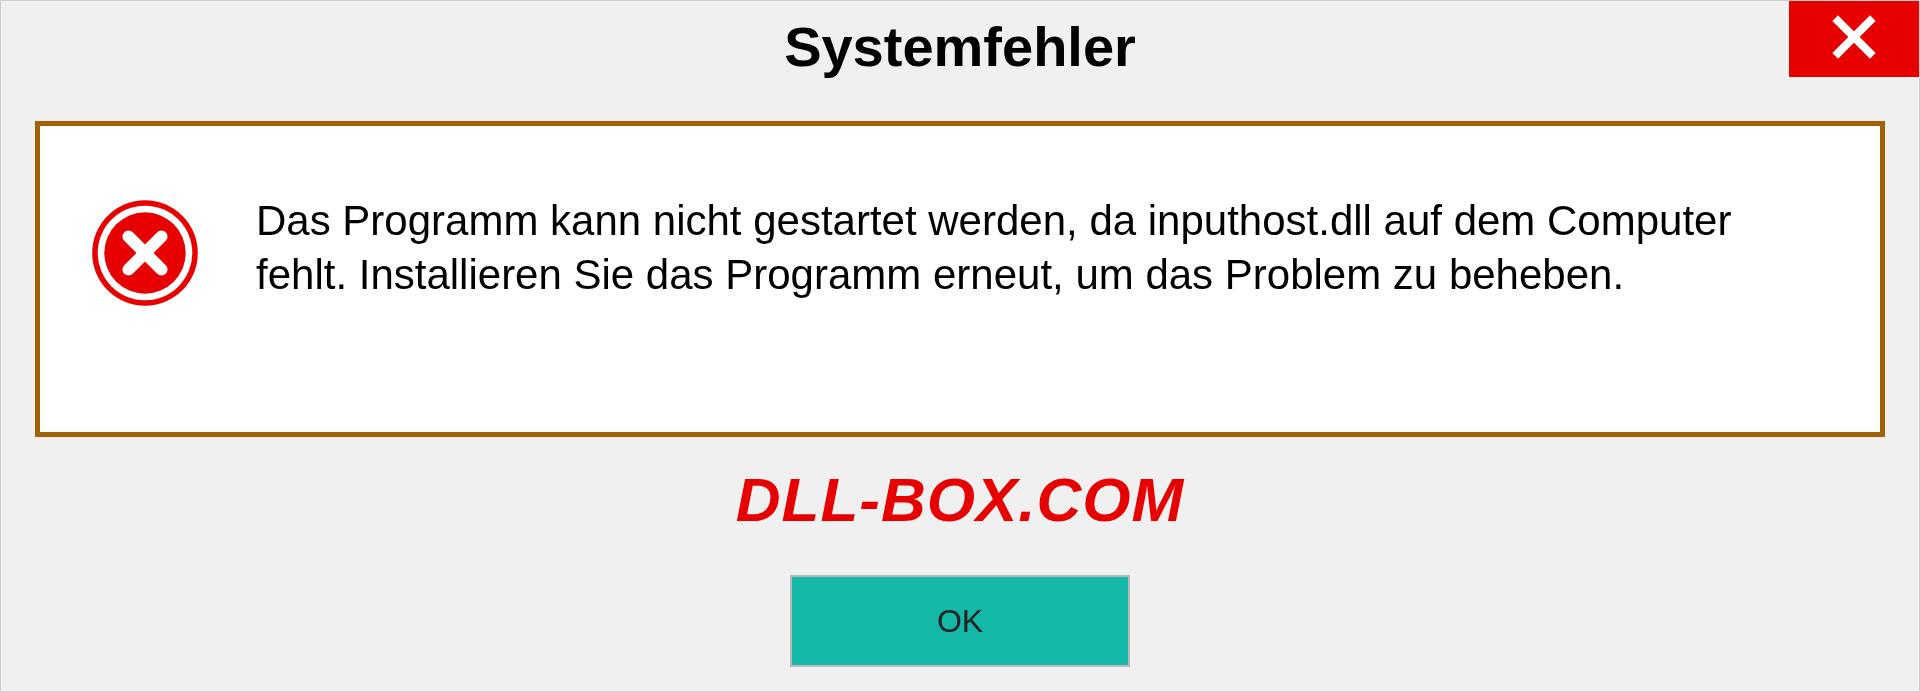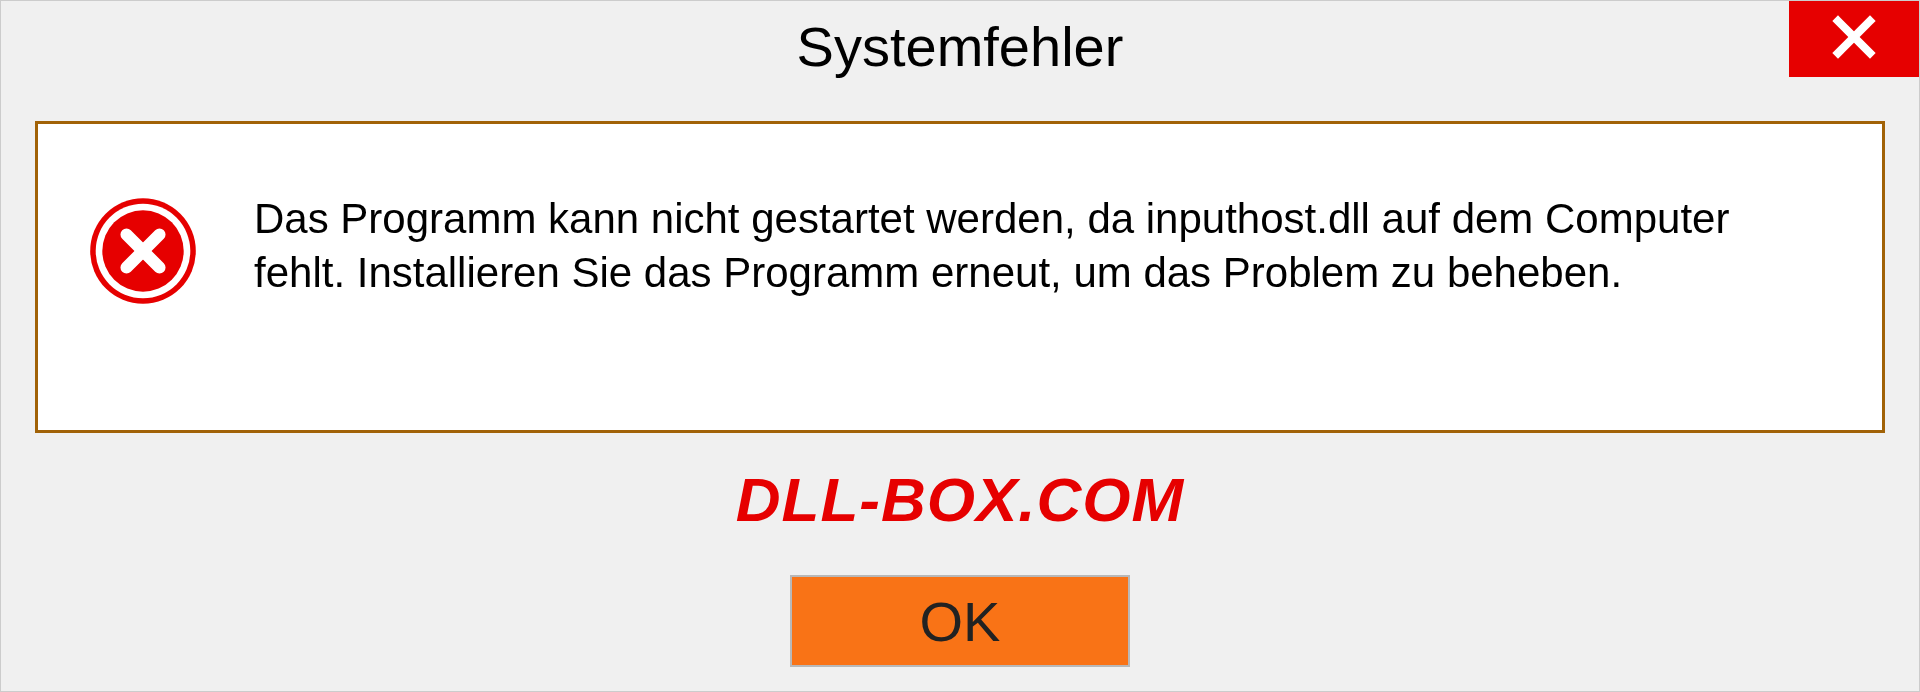--- a/index.html
+++ b/index.html
@@ -18,42 +18,42 @@
     .titlebar {
       position: relative;
       height: 90px;
       display: flex;
       align-items: center;
       justify-content: center;
     }
     .title-text {
       font-size: 56px;
       color: #000;
-      font-weight: 400;
+      font-weight: 700;
     }
     .close-btn {
       position: absolute;
       top: 0;
       right: 0;
       width: 130px;
       height: 76px;
       background: #e60000;
       display: flex;
       align-items: center;
       justify-content: center;
       cursor: pointer;
     }
     .close-btn svg {
       width: 48px;
       height: 48px;
     }
     .content-panel {
       margin: 30px 34px 0 34px;
       background: #ffffff;
-      border: 3px solid #a16207;
+      border: 5px solid #a16207;
       padding: 68px 50px 120px 50px;
       display: flex;
       align-items: flex-start;
       gap: 56px;
     }
     .error-icon {
       flex: 0 0 auto;
       margin-top: 4px;
     }
     .error-icon svg {
@@ -82,23 +82,23 @@
       font-size: 62px;
       font-weight: 800;
       color: #e60000;
       font-style: italic;
       letter-spacing: 1px;
       font-family: Arial, sans-serif;
     }
     .ok-button {
       width: 340px;
       height: 92px;
-      background: #f97316;
+      background: #14b8a6;
       border: 2px solid #b8b8b8;
-      font-size: 56px;
+      font-size: 32px;
       color: #222;
       display: flex;
       align-items: center;
       justify-content: center;
       cursor: pointer;
       font-family: inherit;
     }
   </style>
 </head>
 <body>

